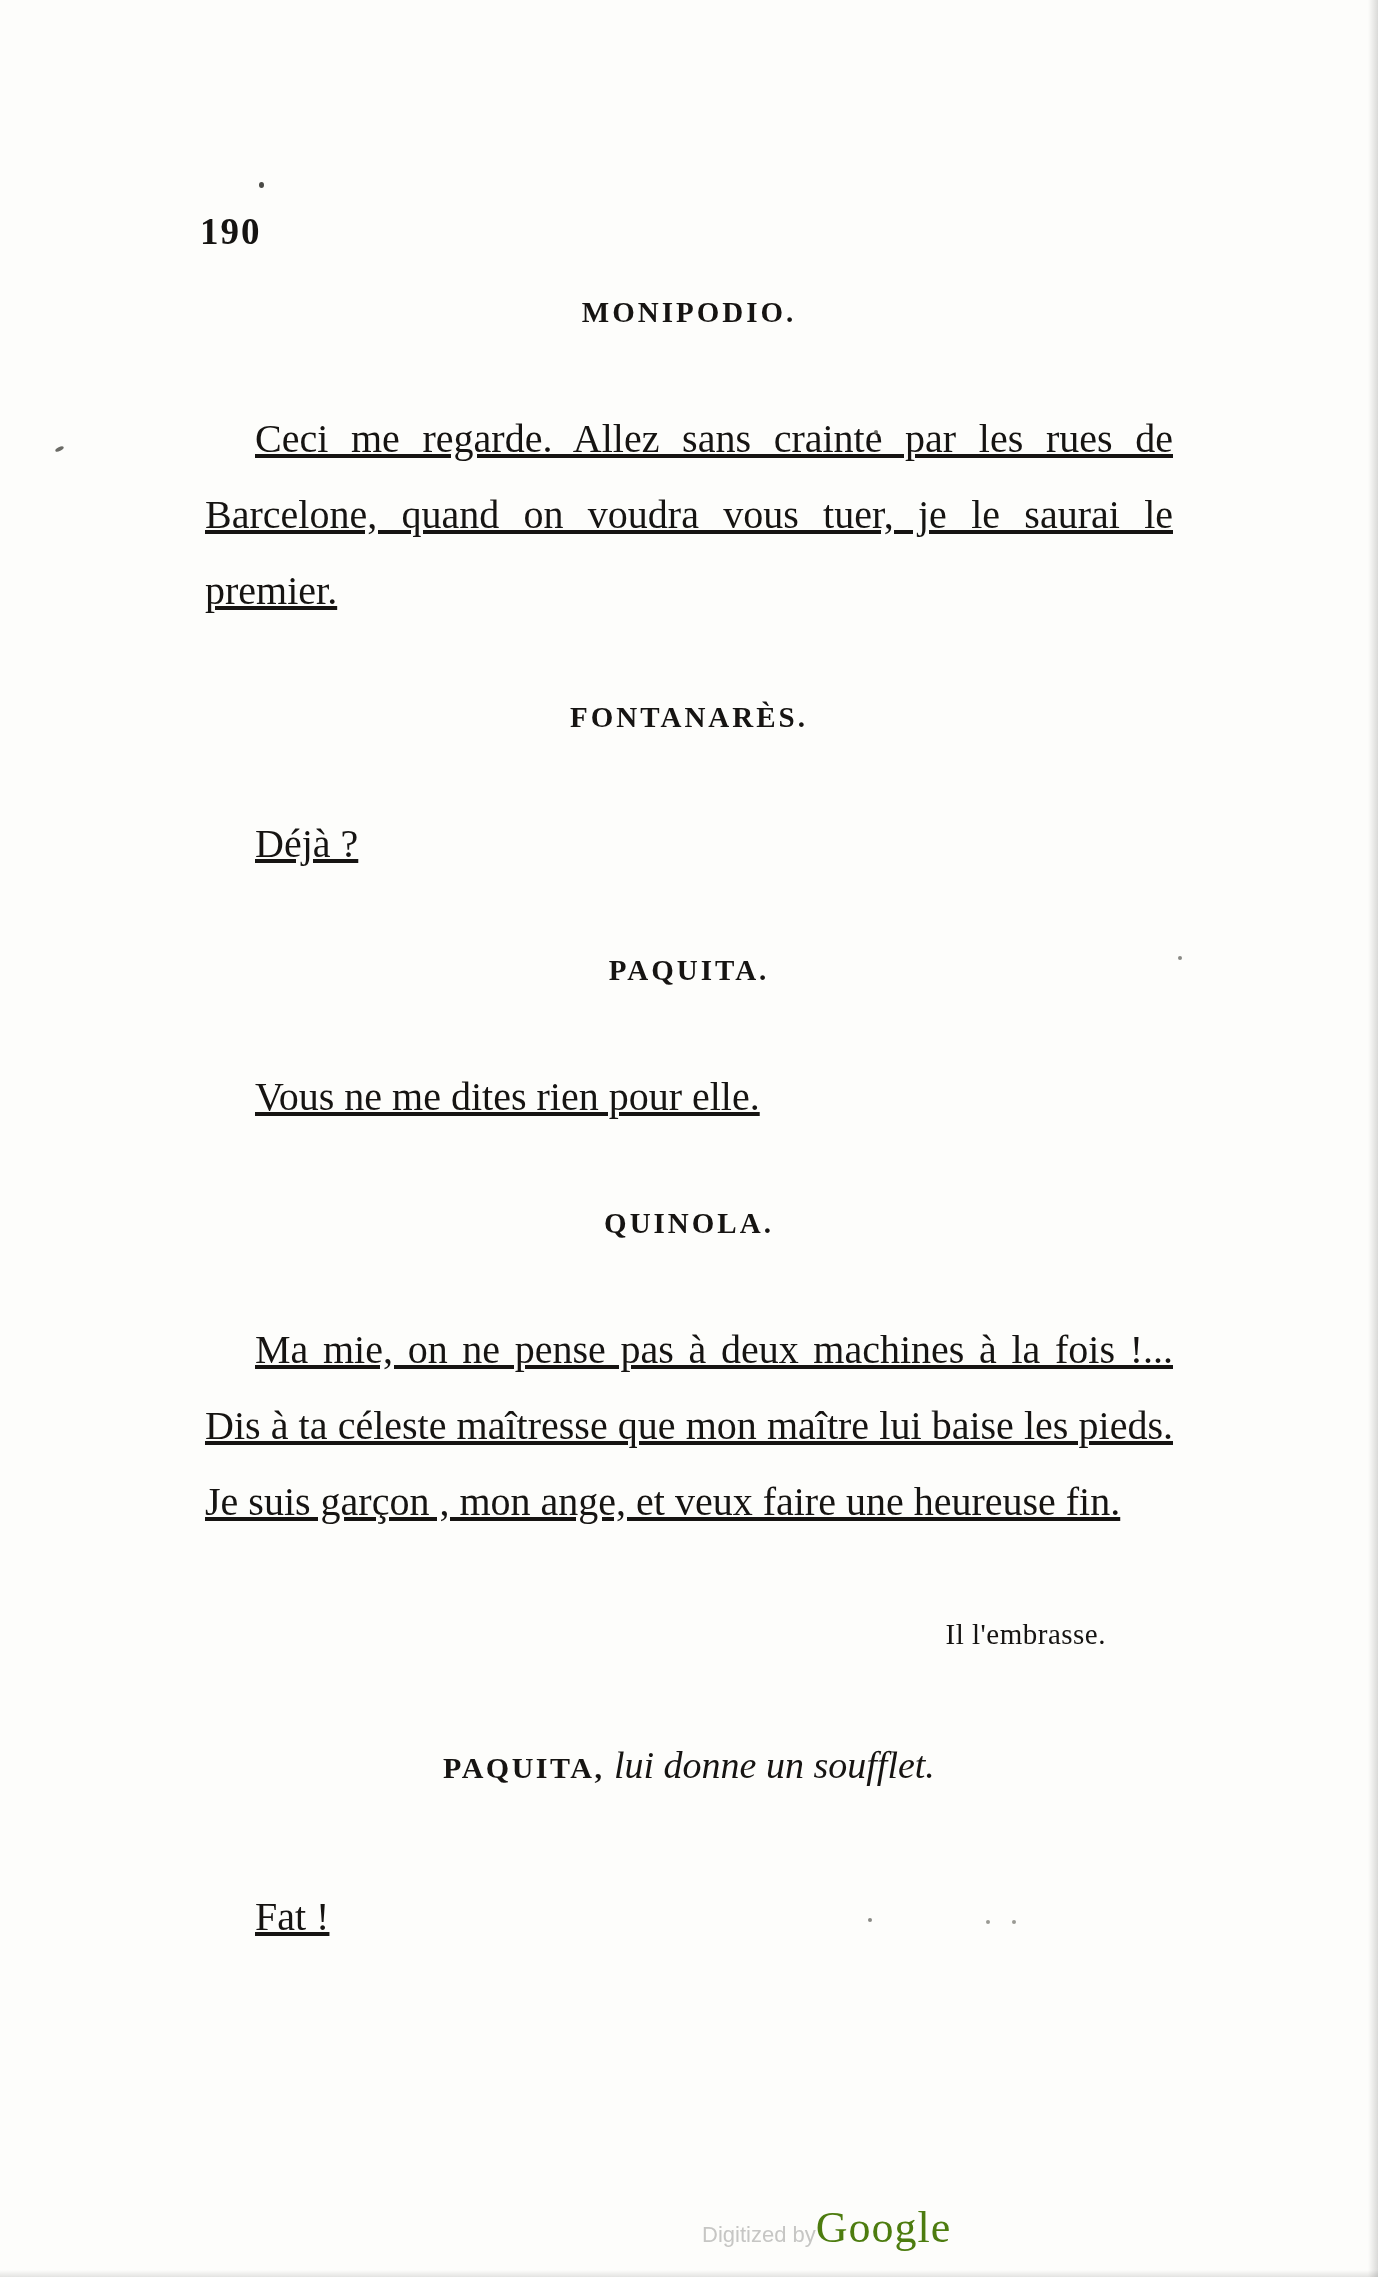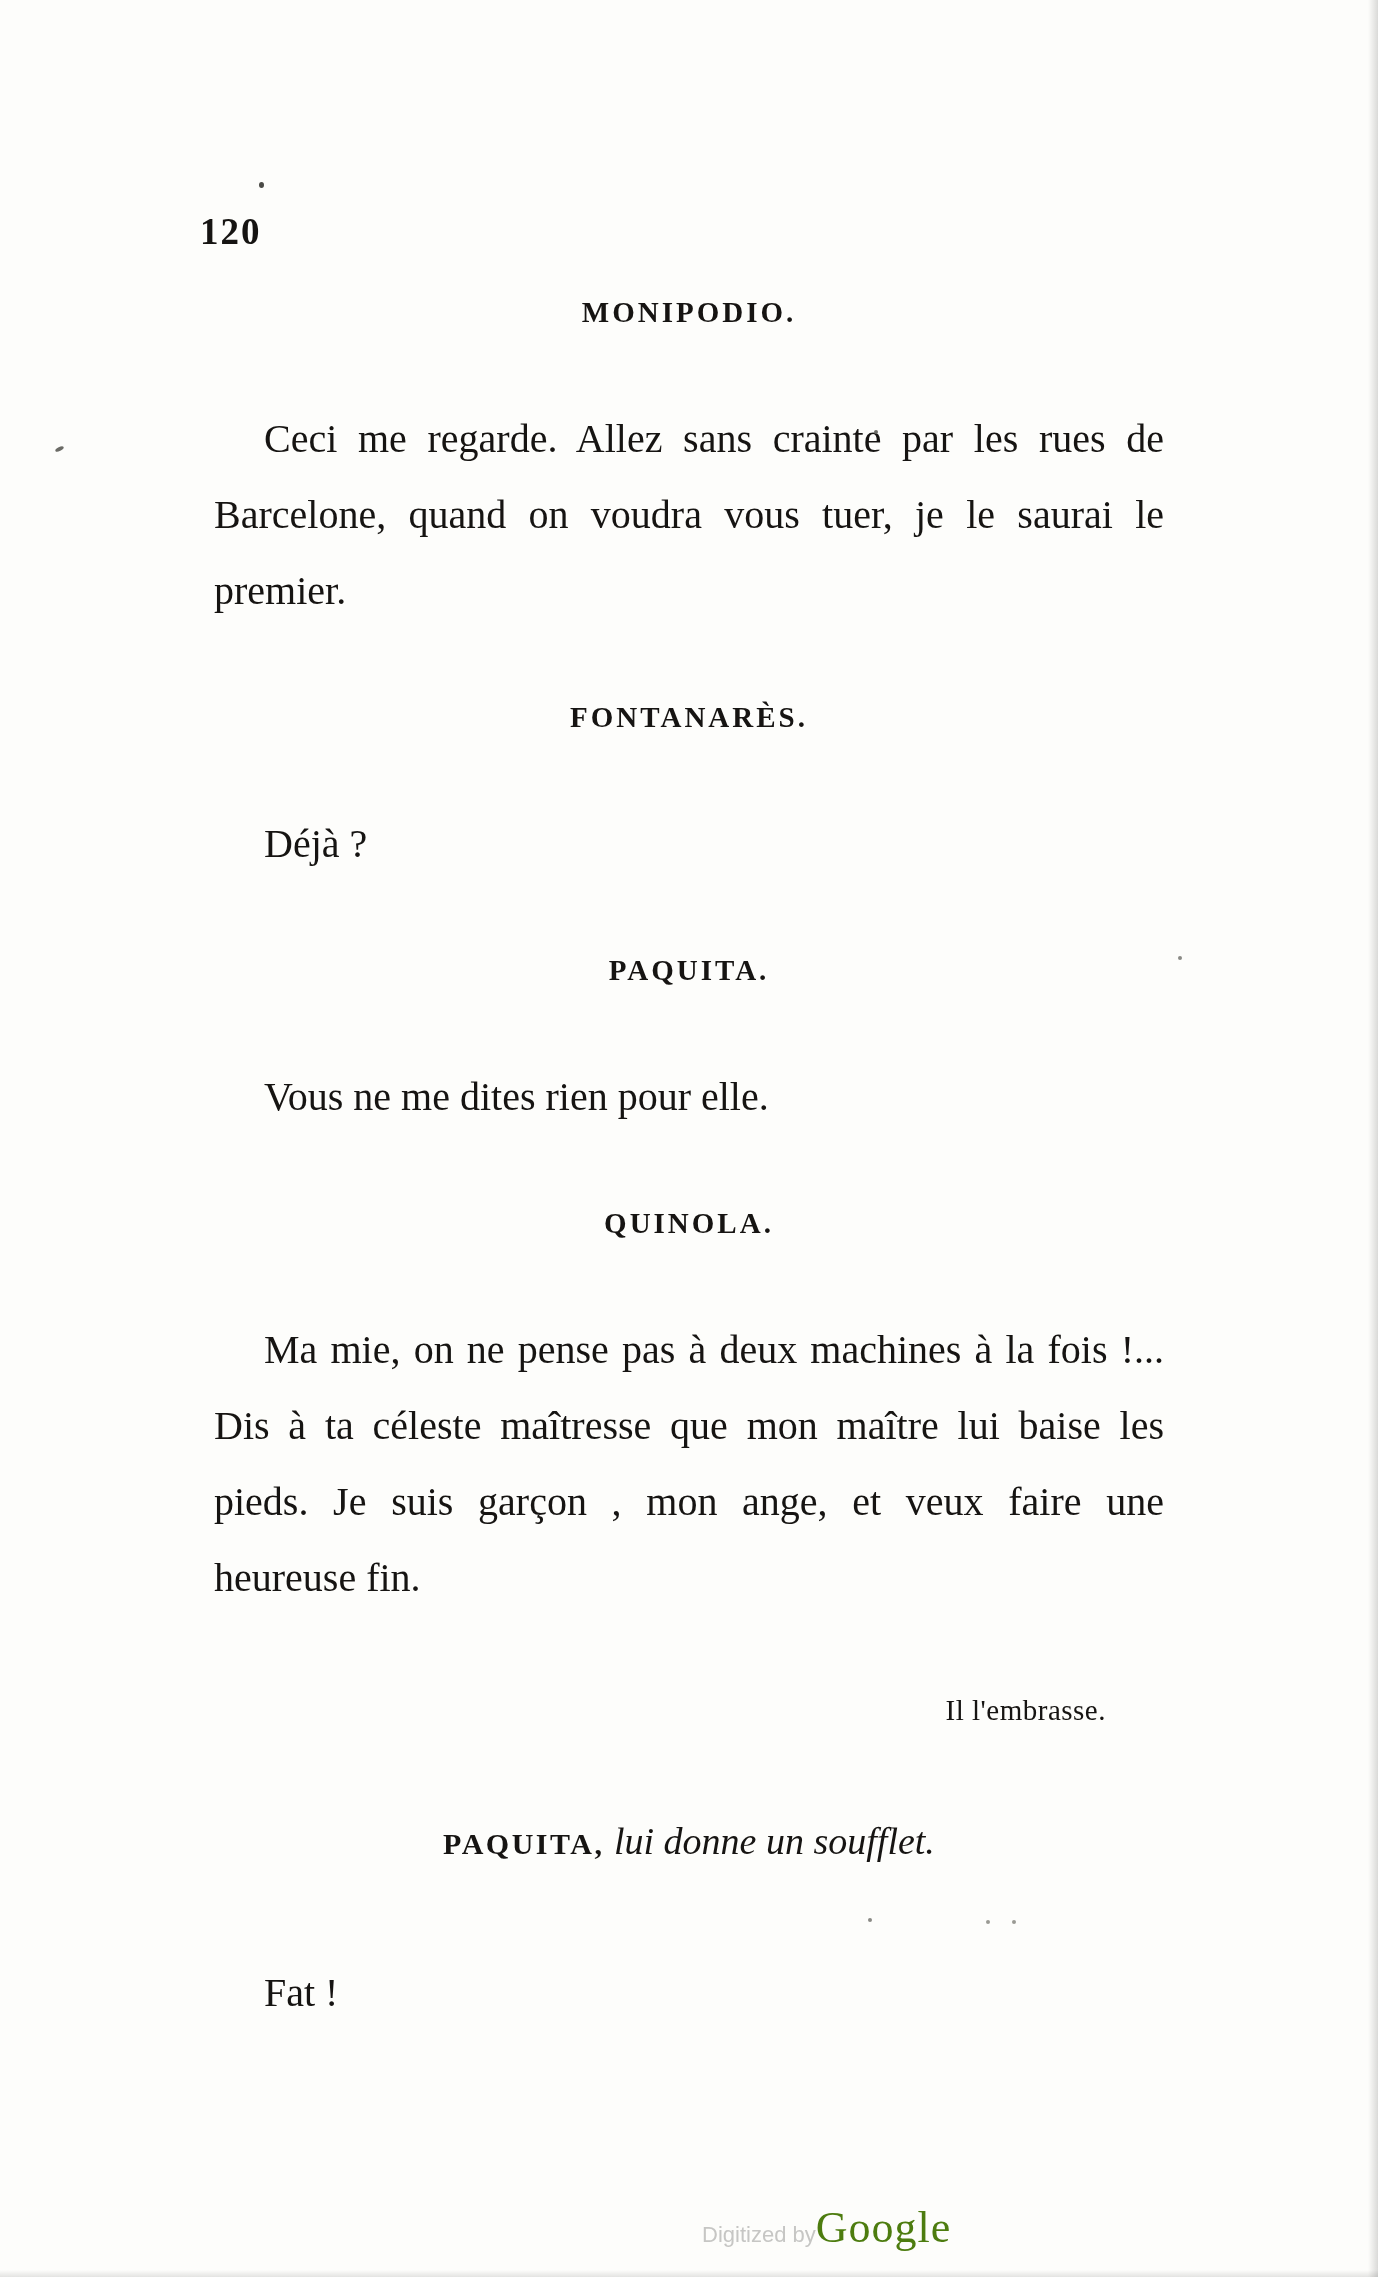--- a/index.html
+++ b/index.html
@@ -61,25 +61,26 @@
     text-align: center;
     font-weight: bold;
     font-size: 29px;
     letter-spacing: 3px;
     margin: 72px 0 72px;
   }
   .speaker.first {
     margin-top: 16px;
   }
   .dialogue {
-    margin: 16px;
+    margin: 7px;
     font-size: 40px;
     line-height: 76px;
     text-align: justify;
     text-indent: 50px;
+    text-decoration: underline;
   }
   .stage-direction {
     margin: 78px 0 0;
     text-align: right;
     padding-right: 74px;
     font-size: 29px;
     letter-spacing: 0.5px;
     font-weight: normal;
   }
   .speaker-direction-line {
@@ -133,21 +134,21 @@
   .speck.s7 { left: 1012px; top: 1920px; width: 4px; height: 4px; background: #9a9a94; }
 </style>
 </head>
 <body>
 
 <div class="page">
 
   <div class="content">
 
     <header class="page-header">
-      <span class="page-number">120</span>
+      <span class="page-number">190</span>
     </header>
 
     <div class="speaker first">MONIPODIO.</div>
     <p class="dialogue">Ceci me regarde. Allez sans crainte par les rues de Barcelone, quand on voudra vous tuer, je le saurai le premier.</p>
 
     <div class="speaker">FONTANARÈS.</div>
     <p class="dialogue">Déjà ?</p>
 
     <div class="speaker">PAQUITA.</div>
     <p class="dialogue">Vous ne me dites rien pour elle.</p>

